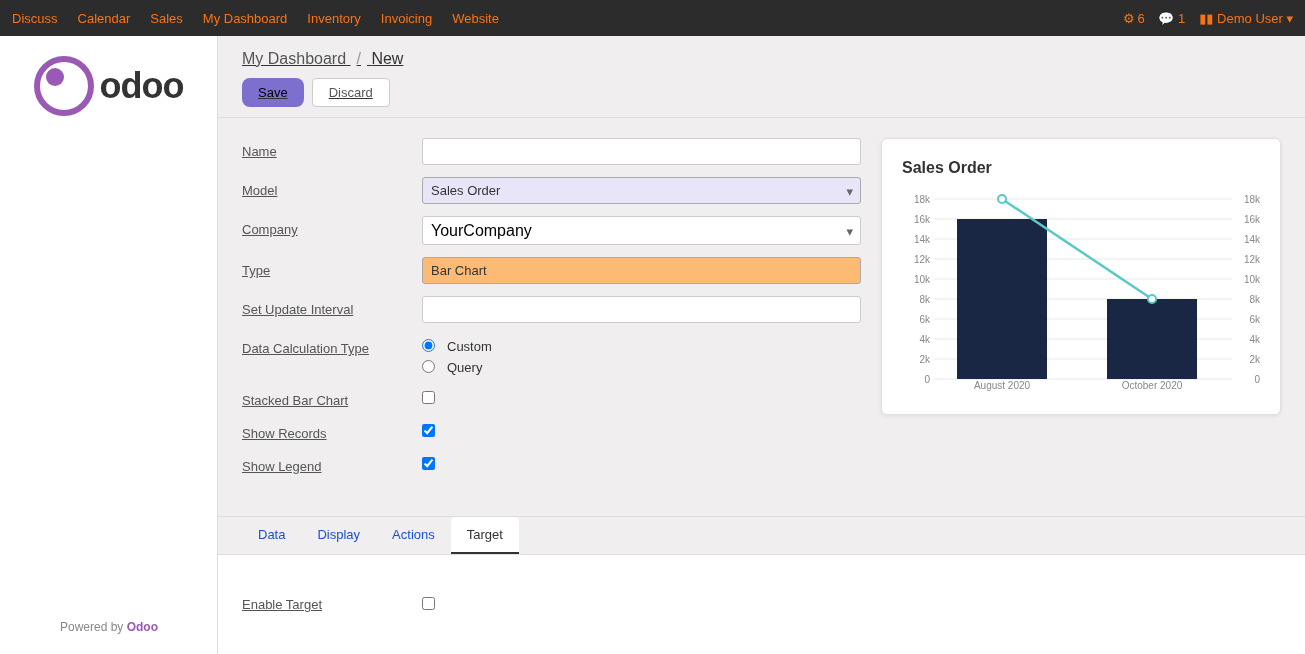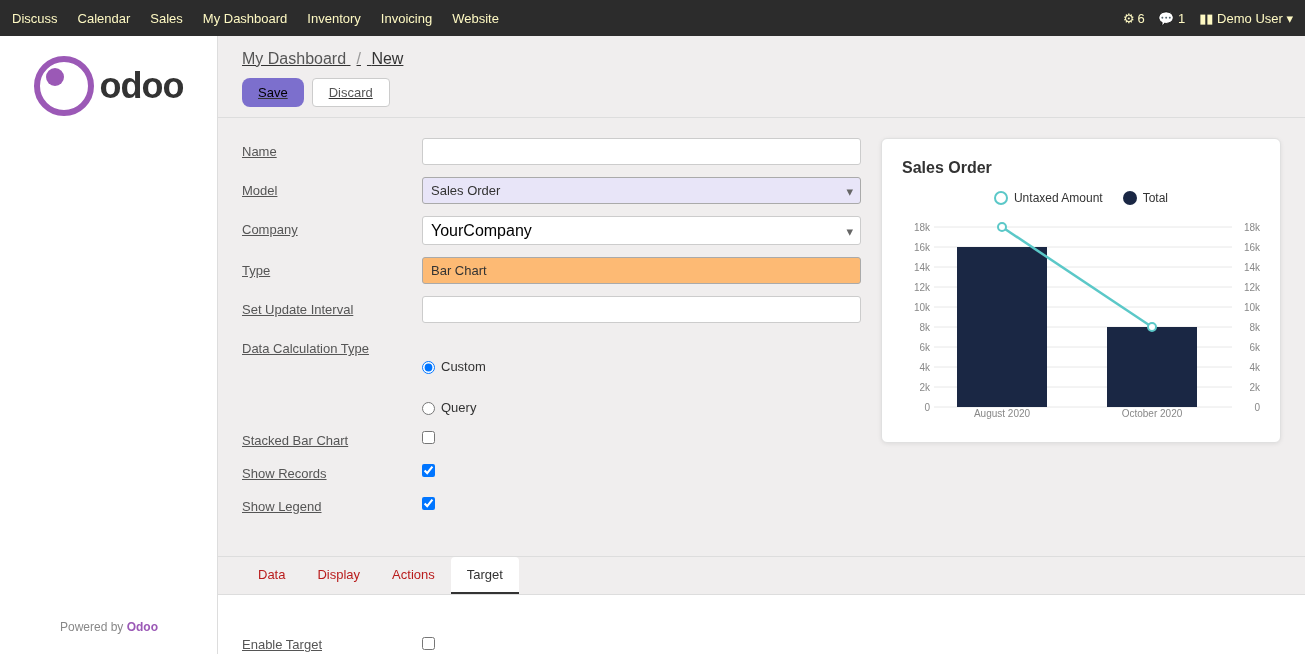--- a/index.html
+++ b/index.html
@@ -5,21 +5,21 @@
     * { box-sizing: border-box; margin: 0; padding: 0; }
     body { font-family: Arial, sans-serif; font-size: 13px; background: #f0eeee; color: #333; }
 
     
     .top-nav {
       background: #2c2c2c;
       height: 36px;
       display: flex;
       align-items: center;
       padding: 0 12px;
-      color: #fef9c3;
+      color: #f97316;
       justify-content: space-between;
     }
     .top-nav-left { display: flex; gap: 20px; }
     .top-nav-left span { cursor: pointer; font-size: 13px; }
     .top-nav-right { display: flex; align-items: center; gap: 14px; font-size: 13px; }
     .top-nav-right .icon-badge { display: flex; align-items: center; gap: 3px; }
 
     
     .layout { display: flex; min-height: calc(654px - 36px); }
 
@@ -146,35 +146,35 @@
       border: 1px solid #aaa;
       border-radius: 3px;
       padding: 5px 8px;
       font-size: 13px;
       background: #fdba74;
       color: #333;
     }
 
     
     .radio-group { display: flex; flex-direction: column; gap: 6px; padding-top: 4px; }
-    .radio-item { display: flex; align-items: flex-end; gap: 6px; font-size: 13px; cursor: pointer; margin-top: 20px; }
+    .radio-item { display: flex; align-items: flex-start; gap: 12px; font-size: 13px; cursor: pointer; }
     .radio-item input { cursor: pointer; }
 
     
     .checkbox-field { display: flex; align-items: center; padding-top: 4px; }
     .checkbox-field input { cursor: pointer; }
 
     
     .tabs-section { border-top: 1px solid #ddd; margin-top: 10px; }
     .tabs-bar { display: flex; border-bottom: 1px solid #ddd; padding: 0 24px; background: #f0eeee; }
     .tab-item {
       padding: 10px 16px;
       cursor: pointer;
       font-size: 13px;
-      color: #b91c1c;
+      color: #1d4ed8;
       border-bottom: 2px solid transparent;
     }
     .tab-item.active {
       color: #333;
       border-bottom: 2px solid #333;
       font-weight: 500;
       background: #fff;
       border-radius: 4px 4px 0 0;
     }
     .tab-content { padding: 36px 24px; background: #fff; min-height: 80px; }
@@ -345,30 +345,20 @@
           <div class="form-field checkbox-field">
             <input type="checkbox" checked="" style="">
           </div>
         </div>
 
       </div>
 
       <div class="form-right">
         <div class="chart-preview">
           <div class="chart-title">Sales Order</div>
-          <div class="chart-legend">
-            <div class="legend-item">
-              <div class="legend-dot-outline"></div>
-              <span>Untaxed Amount</span>
-            </div>
-            <div class="legend-item">
-              <div class="legend-dot-filled"></div>
-              <span>Total</span>
-            </div>
-          </div>
           
           <svg width="360" height="200" viewBox="0 0 360 200">
 
             <text x="28" y="12" font-size="10" fill="#888" text-anchor="end">18k</text>
             <text x="28" y="32" font-size="10" fill="#888" text-anchor="end">16k</text>
             <text x="28" y="52" font-size="10" fill="#888" text-anchor="end">14k</text>
             <text x="28" y="72" font-size="10" fill="#888" text-anchor="end">12k</text>
             <text x="28" y="92" font-size="10" fill="#888" text-anchor="end">10k</text>
             <text x="28" y="112" font-size="10" fill="#888" text-anchor="end">8k</text>
             <text x="28" y="132" font-size="10" fill="#888" text-anchor="end">6k</text>

